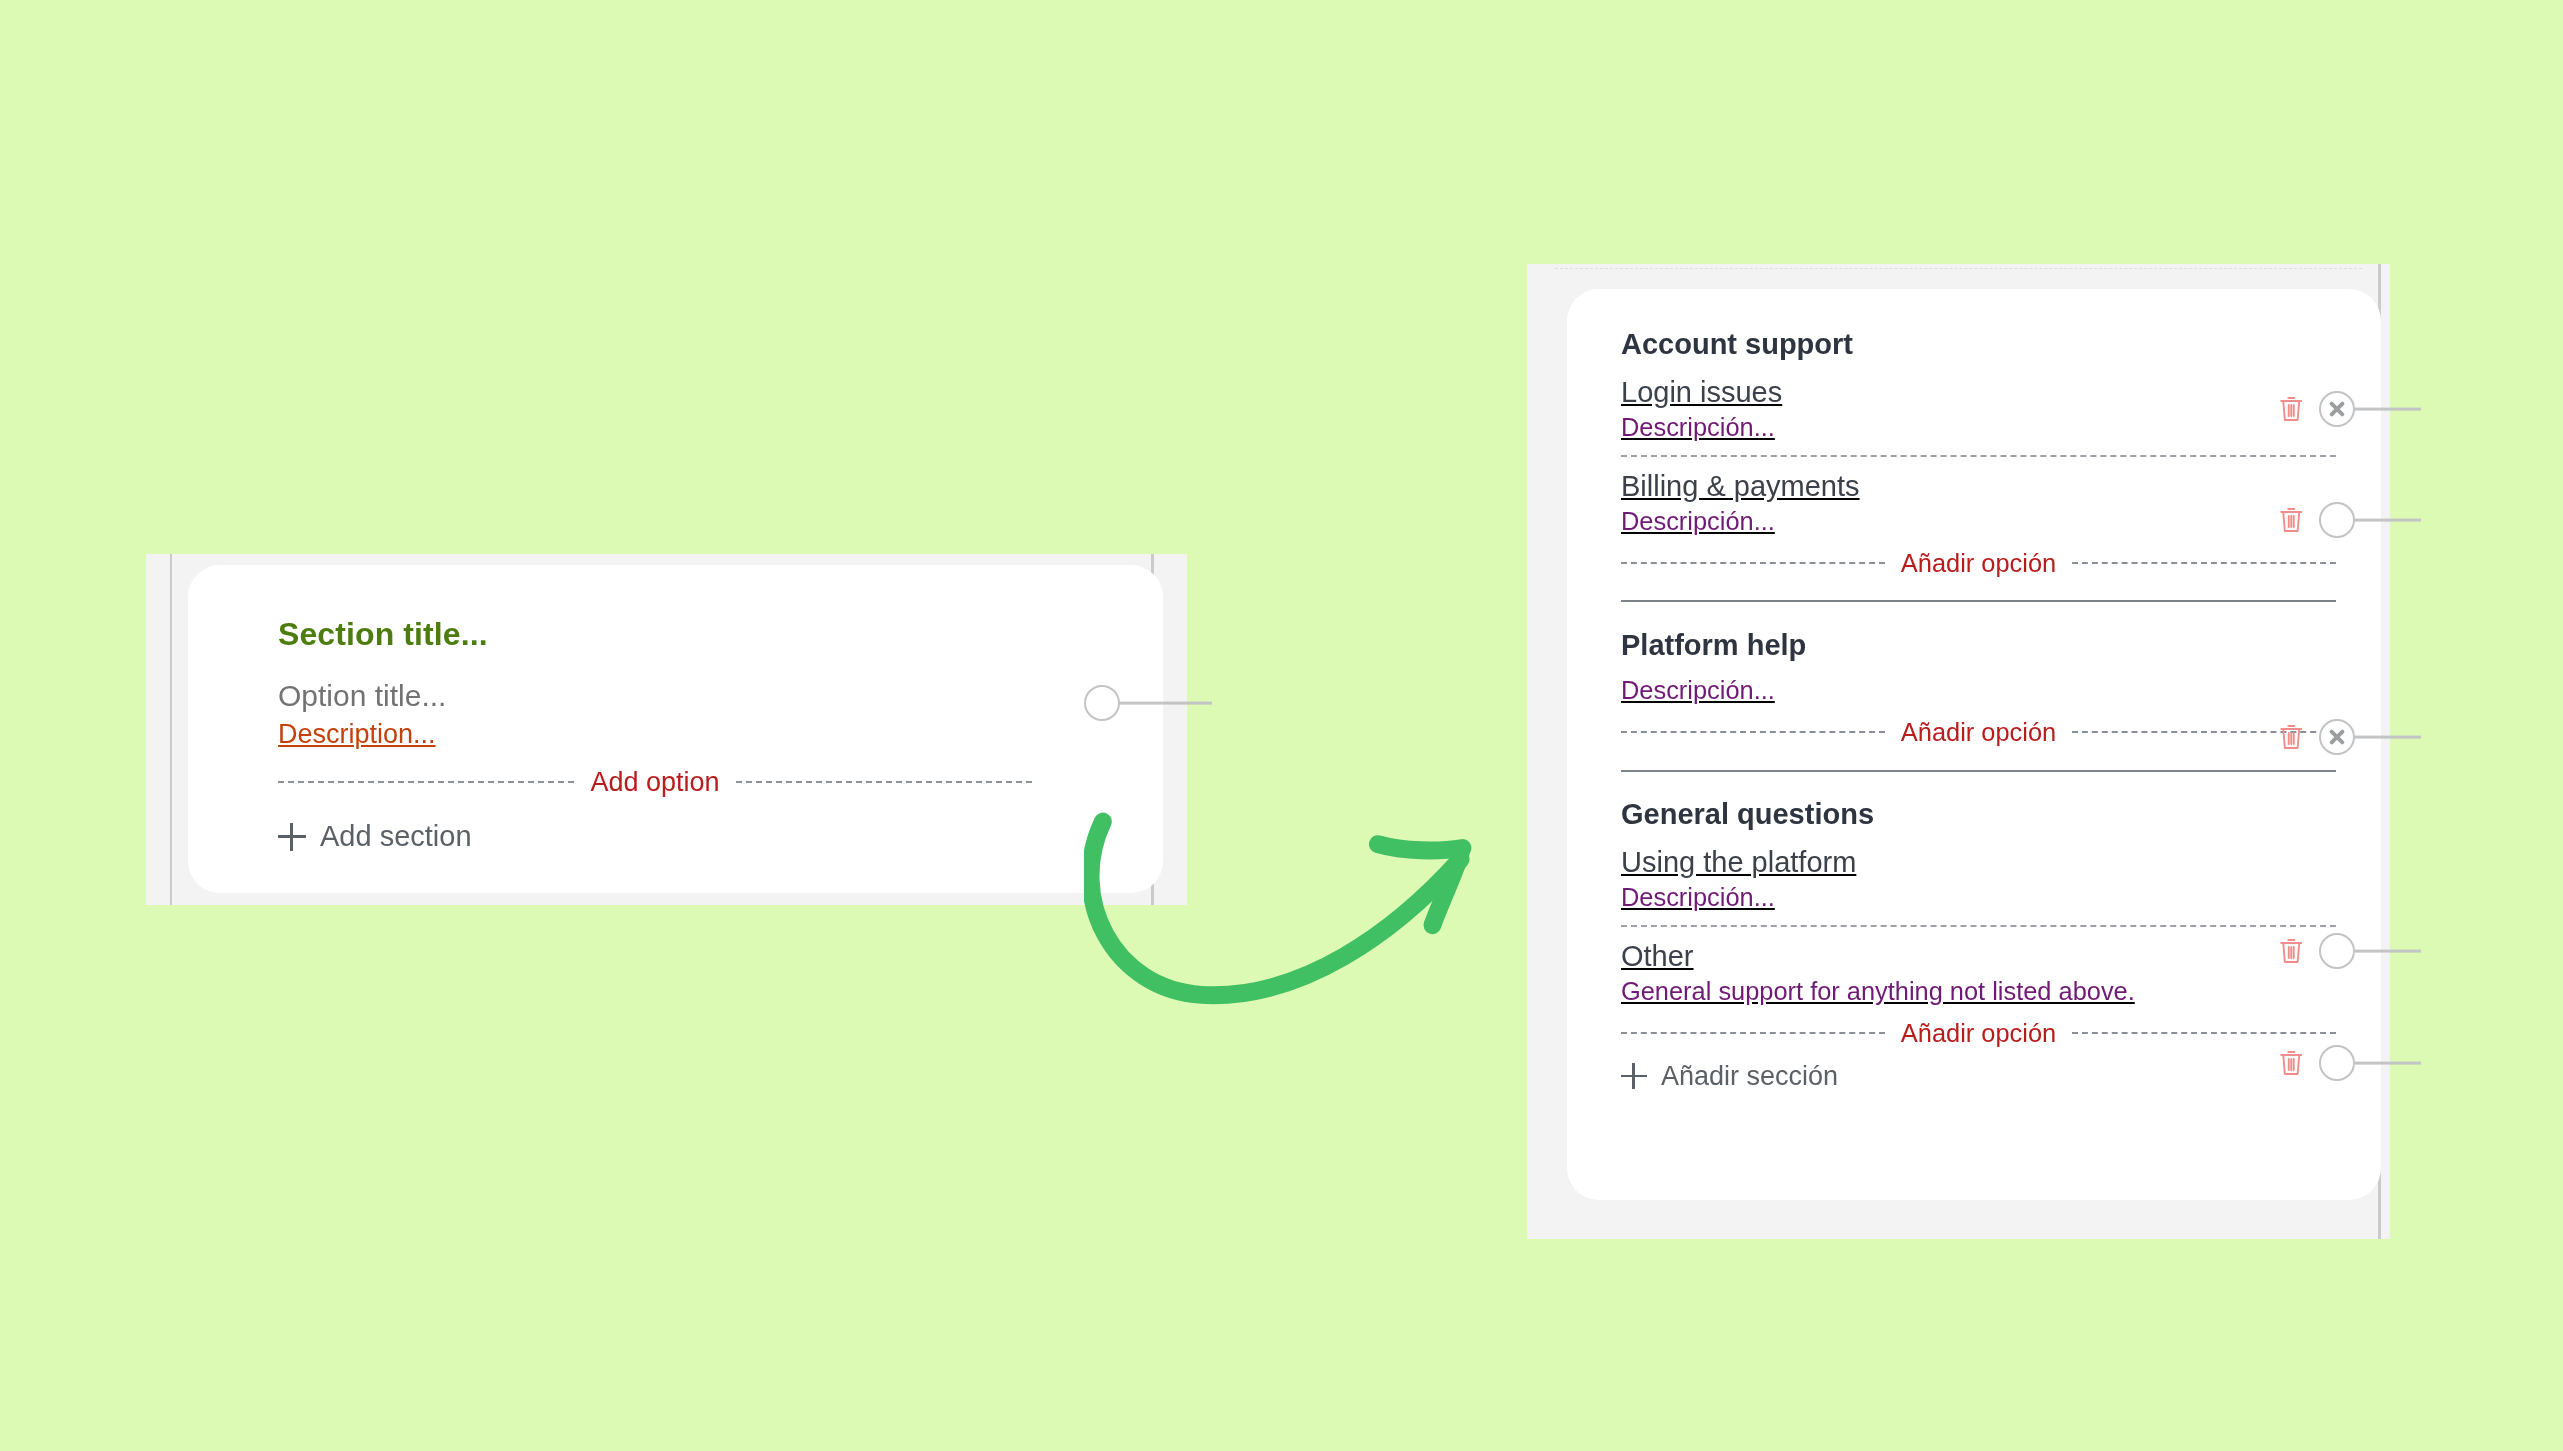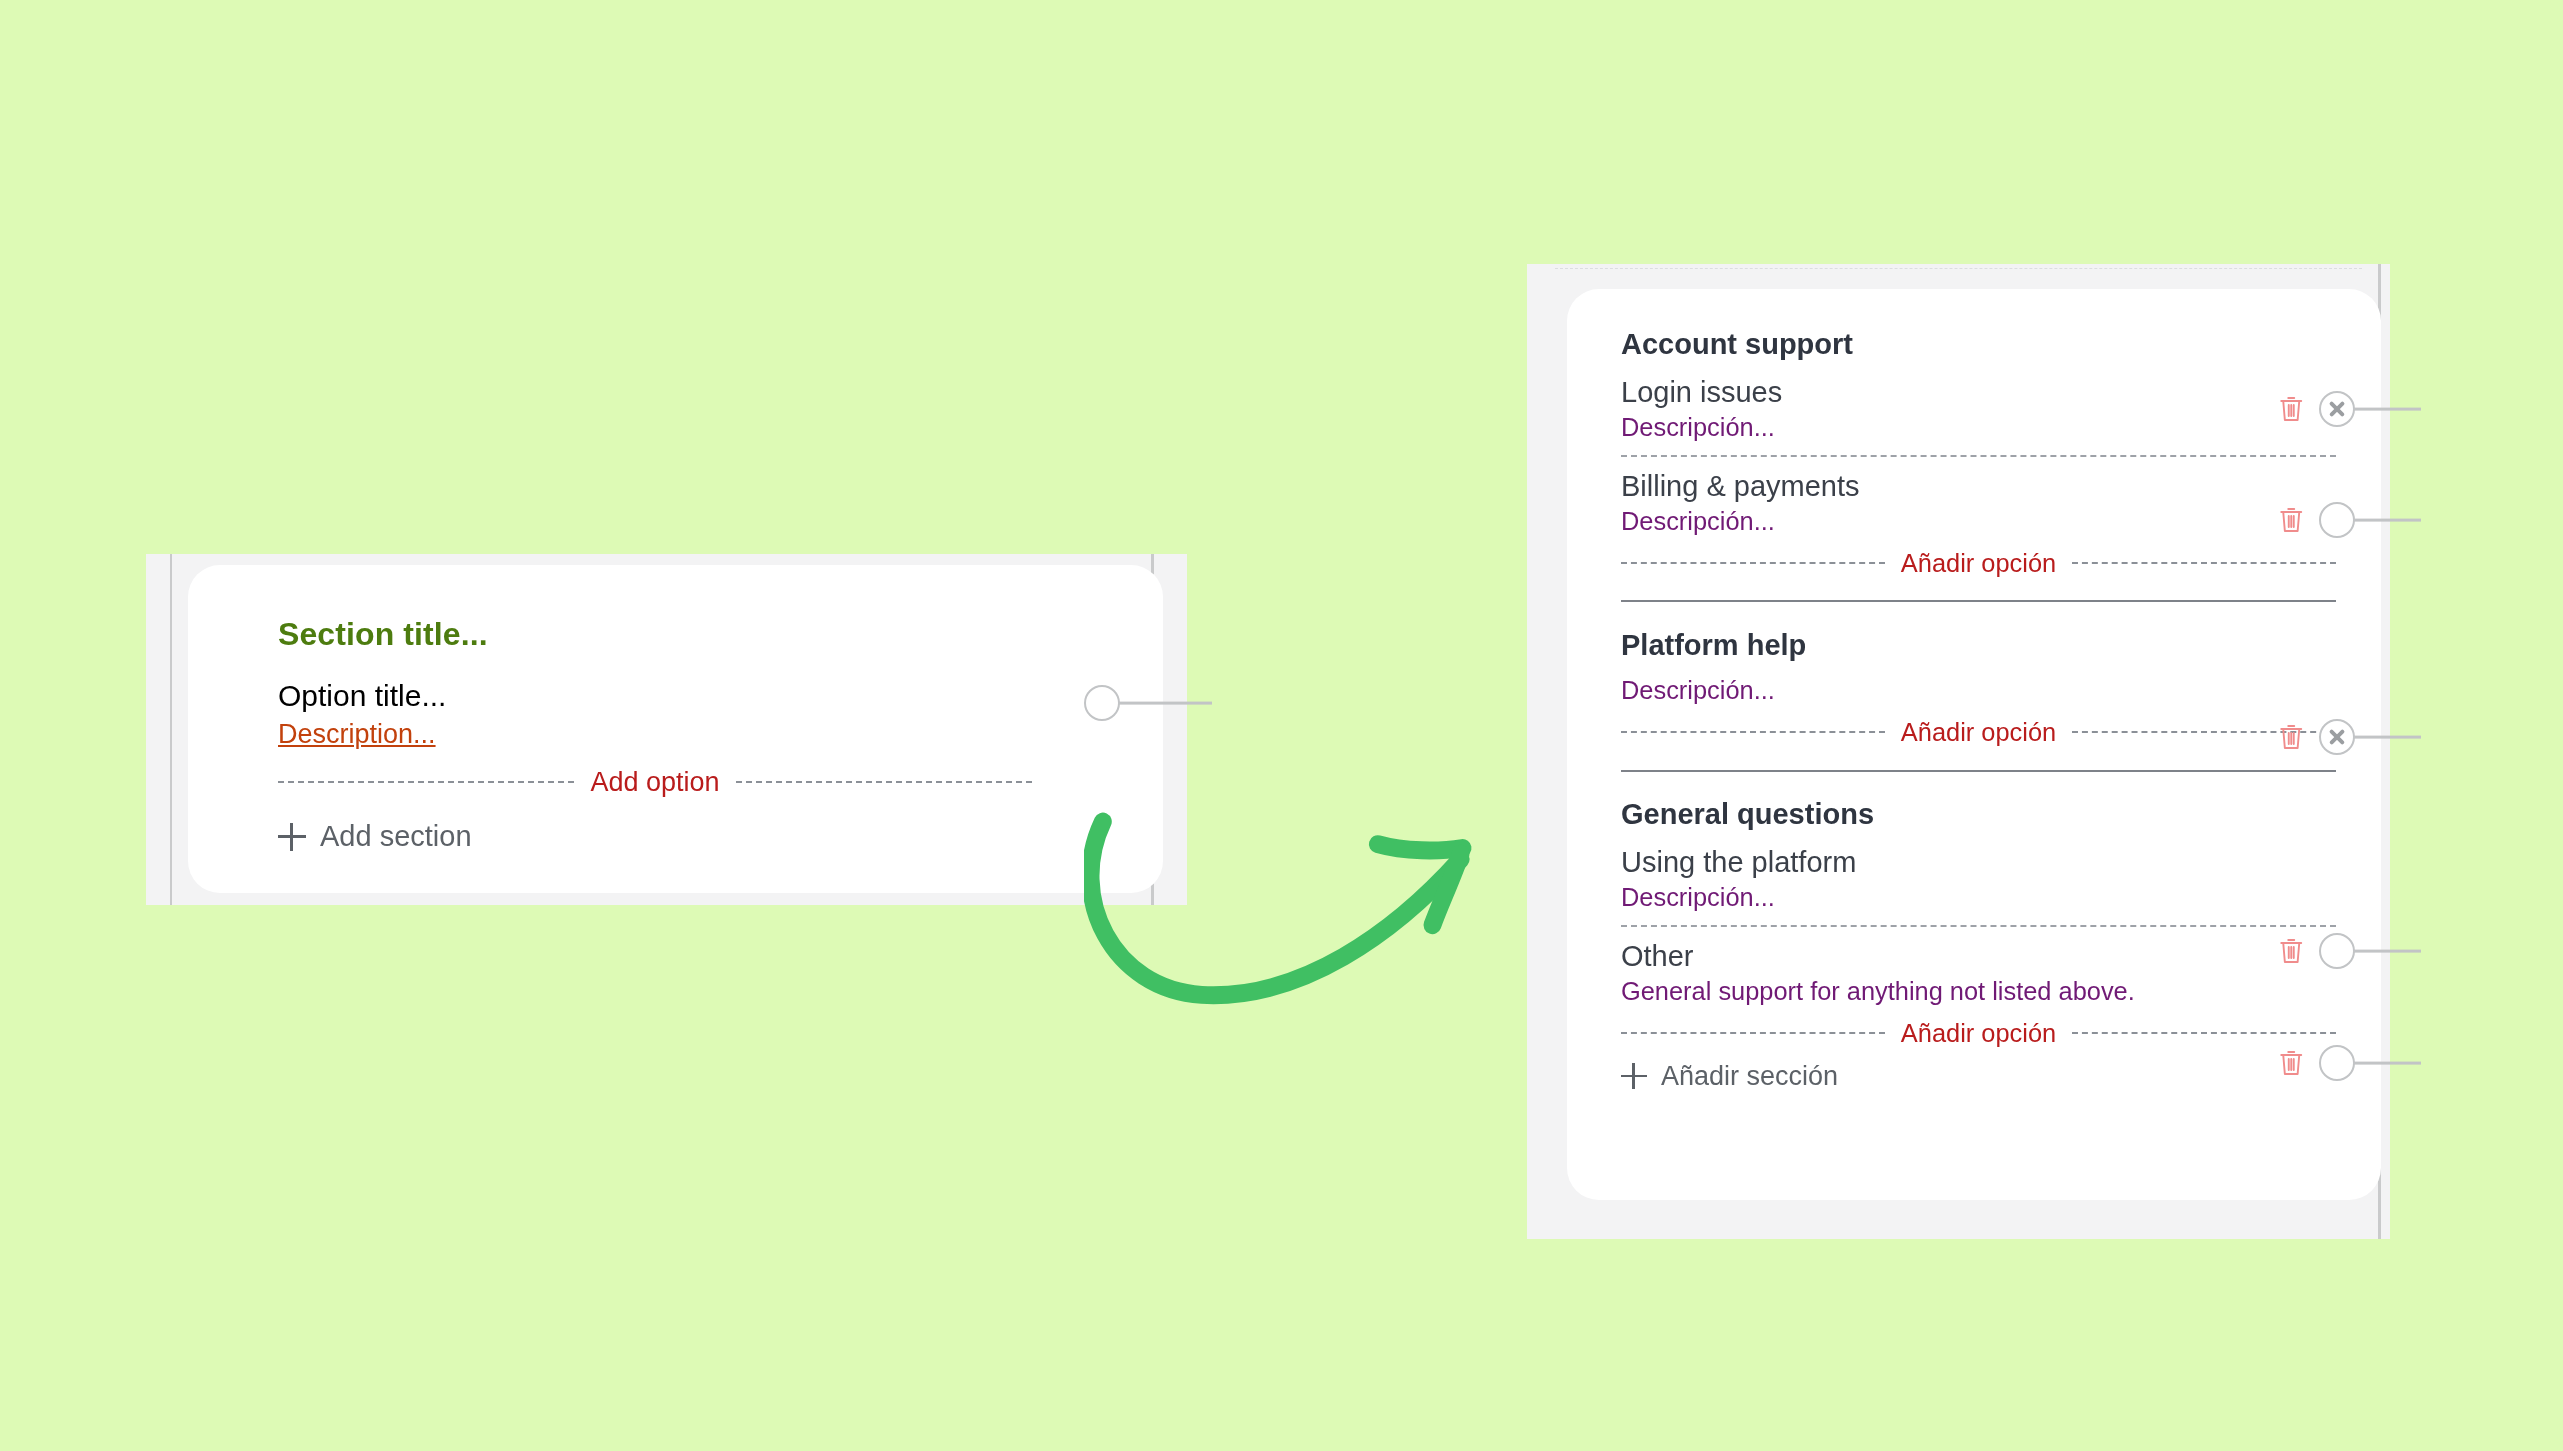--- a/index.html
+++ b/index.html
@@ -57,21 +57,21 @@
   .ph-section-title {
     font-size: 32px;
     font-weight: bold;
     color: #4d7c0f;
     letter-spacing: 0.1px;
     margin: 0 0 24.5px 0;
     line-height: 1.1;
   }
   .ph-option-title {
     font-size: 30px;
-    color: #000000;
+    color: #737373;
     margin: 0 0 3.8px 0;
     line-height: 1.25;
   }
   .ph-option-desc {
     font-size: 27px;
     color: #c2410c;
     margin: 0 0 15px 0;
     line-height: 1.25;
     text-decoration: underline;
   }
@@ -192,20 +192,21 @@
   }
   .sect-title {
     font-size: 29px;
     font-weight: bold;
     color: #2f3540;
     margin: 0 0 12.3px 0;
     line-height: 1.2;
   }
   .opt {
     position: relative;
+    text-decoration: underline;
   }
   .opt-title {
     font-size: 29px;
     color: #3b4049;
     margin: 0 0 1.9px 0;
     line-height: 1.25;
   }
   .opt-desc {
     font-size: 25.4px;
     color: #701a75;

